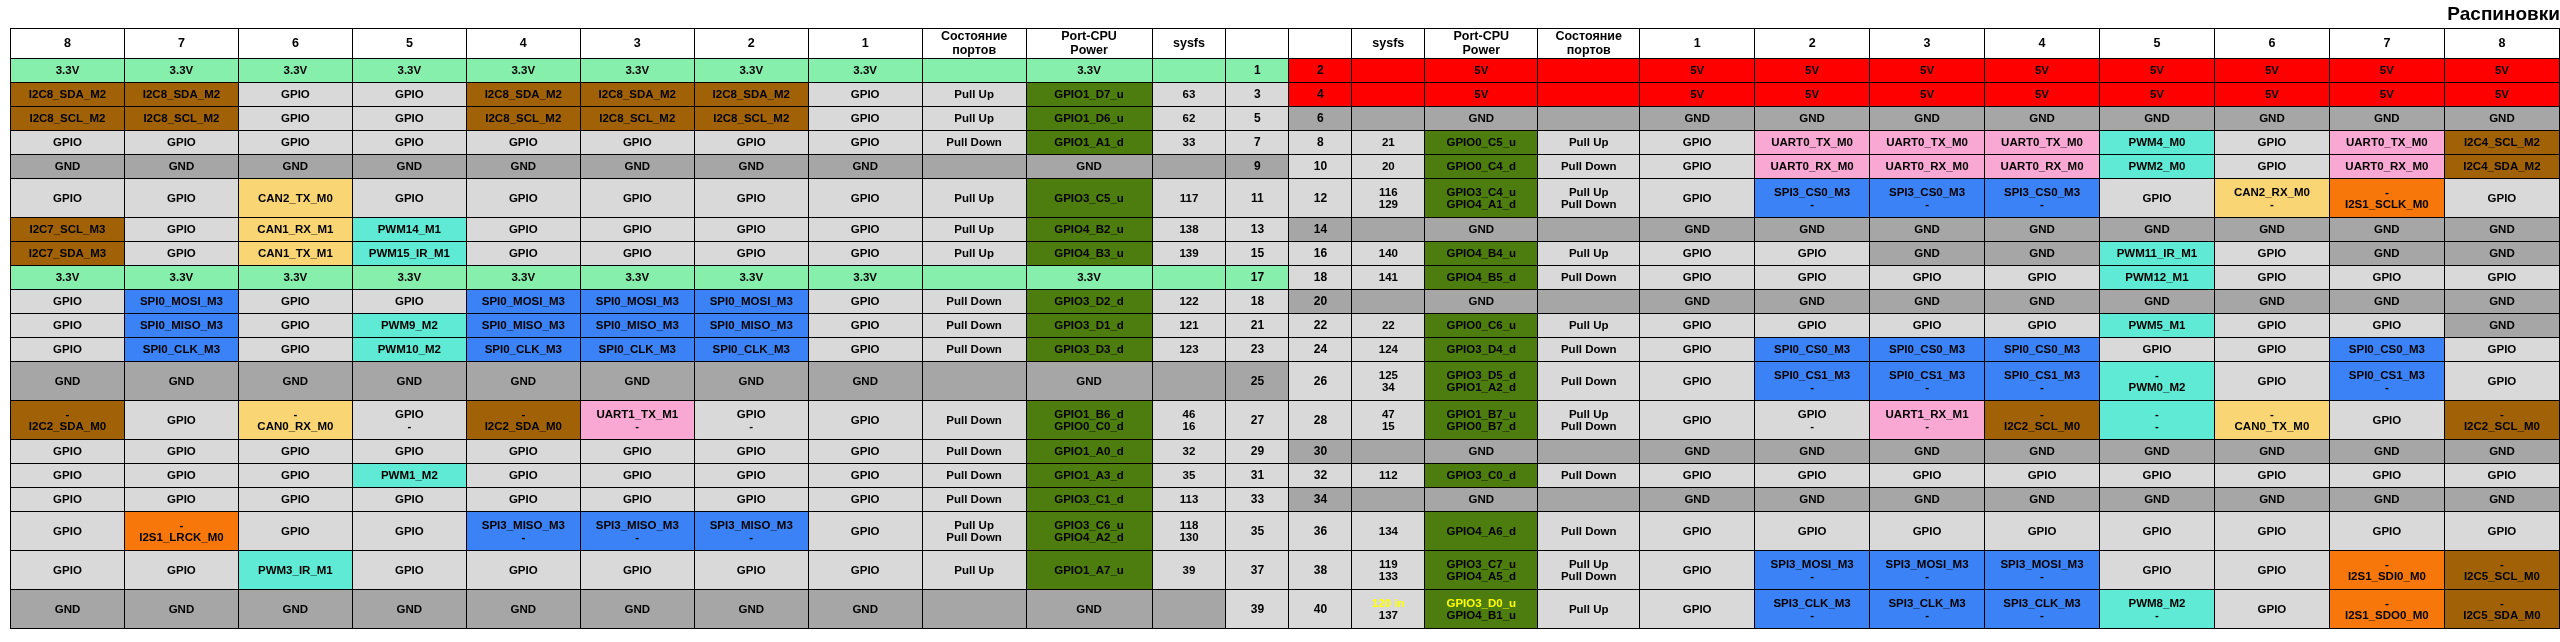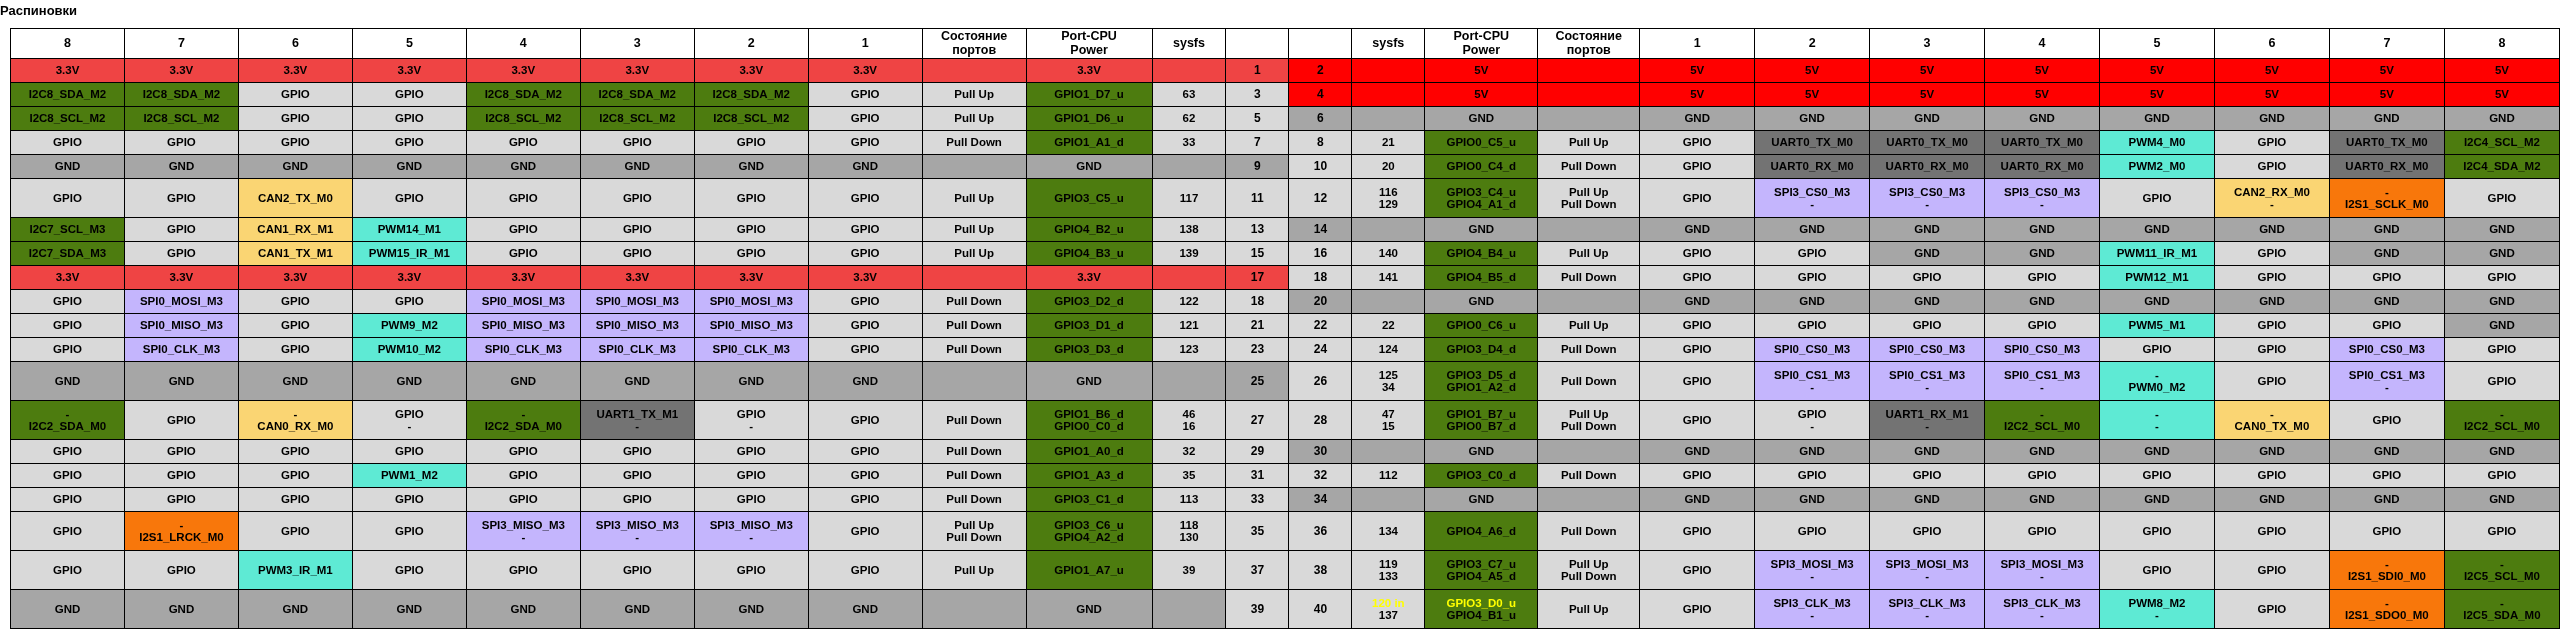--- a/index.html
+++ b/index.html
@@ -1,46 +1,46 @@
 <!DOCTYPE html>
 <html><head>
 <meta charset="utf-8">
 <style>
   html,body { margin:0; padding:0; }
   body {
     width:2560px; height:642px; background:#ffffff; position:relative;
     font-family:"Liberation Sans", sans-serif;
   }
   .page-title {
-    position:absolute; top:3px; left:0; width:2560px; text-align:left;
-    font-size:13px; font-weight:bold; color:#000;
+    position:absolute; top:3px; left:0; width:2560px; text-align:right;
+    font-size:19px; font-weight:bold; color:#000;
   }
   table.pinout {
     position:absolute; left:10px; top:28px;
     border-collapse:collapse; table-layout:fixed;
   }
   .pinout td, .pinout th {
     border:1px solid #000; padding:0; margin:0;
     text-align:center; vertical-align:middle;
     font-size:11.5px; font-weight:bold; color:#000;
     white-space:pre-line; line-height:1.08; overflow:hidden;
   }
   .pinout th { background:#ffffff; height:29px; font-size:12.5px; }
   tr.single td { height:23px; }
   tr.double td { height:38px; }
   td.col-pin { font-size:12px; }
   
   .c-g  { background:#D9D9D9; }
   .c-pc { background:#4d7c0f; }
   .c-d  { background:#A6A6A6; }
-  .c-o  { background:#ef4444; }
+  .c-o  { background:#86efac; }
   .c-r  { background:#FF0000; color:#C00000; }
-  .c-y  { background:#4d7c0f; }
-  .c-m  { background:#c4b5fd; }
-  .c-p  { background:#737373; }
+  .c-y  { background:#a16207; }
+  .c-m  { background:#3b82f6; }
+  .c-p  { background:#f9a8d4; }
   .c-b  { background:#5eead4; }
   .c-lo { background:#FAD573; }
   .c-do { background:#F8770B; }
   .yl-line { color:#FFFF00; }
 </style>
 </head>
 <body>
 
 <div class="page-title">Распиновки</div>
 

